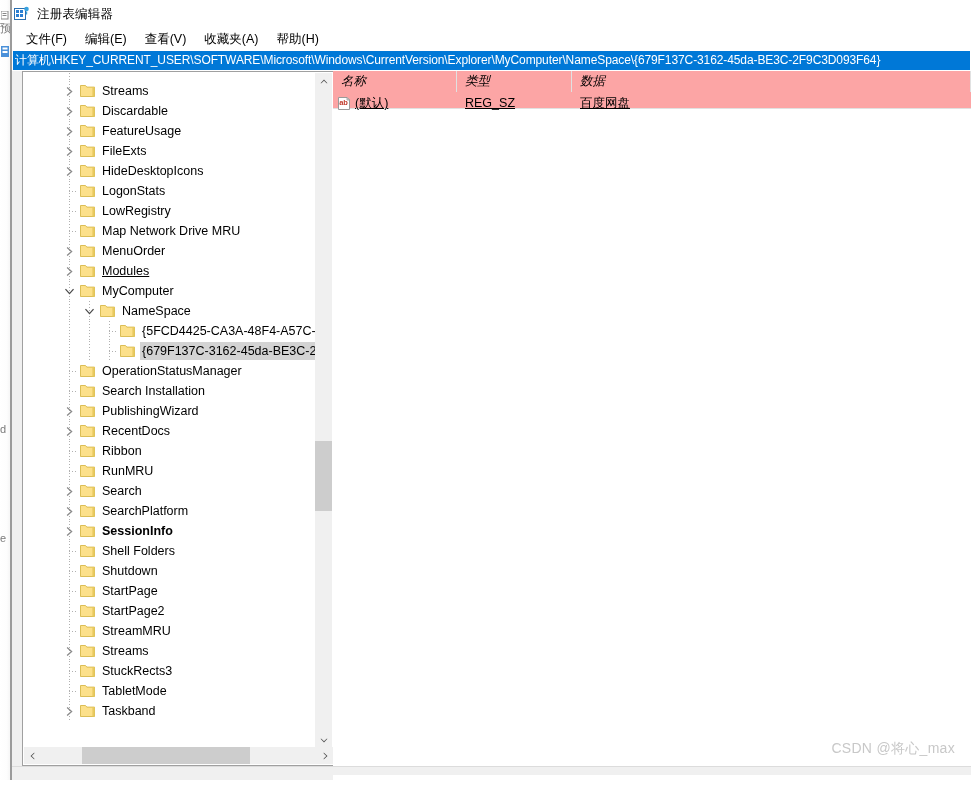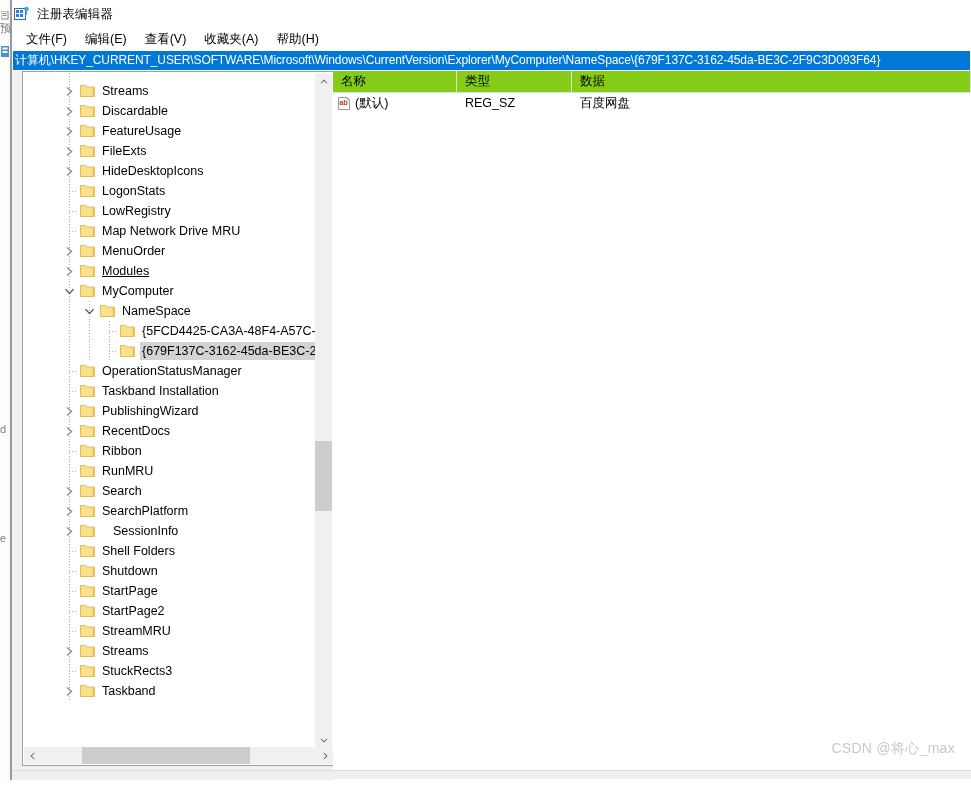--- a/index.html
+++ b/index.html
@@ -29,21 +29,21 @@
   }
   .bg-tiny-icon {
     position: absolute; left: 1px; width: 8px; height: 9px;
   }
 
   
   #regwin {
     position: absolute; left: 12px; top: 0; width: 959px; height: 780px;
     background: #f0f0f0;
     border-right: 1px solid #9d9d9d;
-    border-bottom: 1px solid #8b5cf6;
+    border-bottom: 5px solid #8b5cf6;
   }
 
   
   #titlebar {
     position: absolute; left: 0; top: 0; width: 959px; height: 28px;
     background: #ffffff;
     display: flex; align-items: center;
   }
   #app-icon {
     width: 16px; height: 16px; margin-left: 2px; margin-right: 7px;
@@ -157,35 +157,35 @@
   #tree-hsb-thumb {
     position: absolute; top: 0; height: 17px; background: #cdcdcd;
   }
 
   
   #listpane {
     position: absolute; left: 321px; top: 0; width: 638px; height: 709px;
     background: #ffffff;
   }
   #list-header {
-    position: absolute; left: 0; top: 0; width: 638px; height: 22px;
-    background: #84cc16; border-bottom: 1px solid #e1e1e1;
+    position: absolute; left: 0; top: 0; width: 638px; height: 38px;
+    background: #fca5a5; border-bottom: 1px solid #e1e1e1; font-style: italic;
   }
   .colhdr {
     position: absolute; top: 0; height: 21px; line-height: 21px;
     font-size: 12.5px; color: #000000; padding-left: 8px;
     border-right: 1px solid #e1e1e1; overflow: hidden;
     white-space: nowrap;
   }
   #list-rows { position: absolute; left: 0; top: 22px; width: 638px; }
   .lrow {
     position: relative; height: 21px; line-height: 21px;
     white-space: nowrap; font-size: 12.5px; color: #000000;
   }
-  .lcell { position: absolute; top: 0; height: 21px; overflow: hidden; }
+  .lcell { position: absolute; top: 0; height: 21px; overflow: hidden; text-decoration: underline; }
   #val-icon {
     position: absolute; left: 4px; top: 3px; width: 15px; height: 15px;
   }
 
   
   #watermark {
     position: absolute; right: 16px; bottom: 22px;
     font-size: 14px; color: #c8c8c8; white-space: nowrap;
     letter-spacing: .3px;
   }
@@ -441,21 +441,21 @@
                 </svg></div>
               <span class="tlabel" style="left: 77px;">OperationStatusManager</span>
             </div>
             <div class="trow">
               <div class="dotline" style="left: 46px;"></div>
               <div class="dotstub" style="left: 46px;"></div>
               <div class="folder" style="left: 57px; top: 3px;"><svg width="16" height="14" viewBox="0 0 16 14">
                   <path d="M0.5 1.5 h5 l1.4 1.6 h7.6 v9.4 h-14 Z" fill="#fce08a" stroke="#d7b84a" stroke-width="0.9"></path>
                   <rect x="12.4" y="3.1" width="2.1" height="9.4" fill="#e8c95f"></rect>
                 </svg></div>
-              <span class="tlabel" style="left: 77px;">Taskband Installation</span>
+              <span class="tlabel" style="left: 77px;">Search Installation</span>
             </div>
             <div class="trow">
               <div class="dotline" style="left: 46px;"></div>
               <div class="chev" style="left: 38px;">
                 <svg width="9" height="9" viewBox="0 0 9 9">
                   <path d="M2.6 0.9 L6.6 4.5 L2.6 8.1" stroke="#8a8a8a" fill="none" stroke-width="1.3" stroke-linecap="square"></path>
                 </svg>
               </div>
               <div class="folder" style="left: 57px; top: 3px;"><svg width="16" height="14" viewBox="0 0 16 14">
                   <path d="M0.5 1.5 h5 l1.4 1.6 h7.6 v9.4 h-14 Z" fill="#fce08a" stroke="#d7b84a" stroke-width="0.9"></path>
@@ -524,21 +524,21 @@
               <div class="dotline" style="left: 46px;"></div>
               <div class="chev" style="left: 38px;">
                 <svg width="9" height="9" viewBox="0 0 9 9">
                   <path d="M2.6 0.9 L6.6 4.5 L2.6 8.1" stroke="#8a8a8a" fill="none" stroke-width="1.3" stroke-linecap="square"></path>
                 </svg>
               </div>
               <div class="folder" style="left: 57px; top: 3px;"><svg width="16" height="14" viewBox="0 0 16 14">
                   <path d="M0.5 1.5 h5 l1.4 1.6 h7.6 v9.4 h-14 Z" fill="#fce08a" stroke="#d7b84a" stroke-width="0.9"></path>
                   <rect x="12.4" y="3.1" width="2.1" height="9.4" fill="#e8c95f"></rect>
                 </svg></div>
-              <span class="tlabel" style="left: 88px;">SessionInfo</span>
+              <span class="tlabel" style="left: 77px; font-weight: bold;">SessionInfo</span>
             </div>
             <div class="trow">
               <div class="dotline" style="left: 46px;"></div>
               <div class="dotstub" style="left: 46px;"></div>
               <div class="folder" style="left: 57px; top: 3px;"><svg width="16" height="14" viewBox="0 0 16 14">
                   <path d="M0.5 1.5 h5 l1.4 1.6 h7.6 v9.4 h-14 Z" fill="#fce08a" stroke="#d7b84a" stroke-width="0.9"></path>
                   <rect x="12.4" y="3.1" width="2.1" height="9.4" fill="#e8c95f"></rect>
                 </svg></div>
               <span class="tlabel" style="left: 77px;">Shell Folders</span>
             </div>
@@ -592,20 +592,29 @@
               <span class="tlabel" style="left: 77px;">Streams</span>
             </div>
             <div class="trow">
               <div class="dotline" style="left: 46px;"></div>
               <div class="dotstub" style="left: 46px;"></div>
               <div class="folder" style="left: 57px; top: 3px;"><svg width="16" height="14" viewBox="0 0 16 14">
                   <path d="M0.5 1.5 h5 l1.4 1.6 h7.6 v9.4 h-14 Z" fill="#fce08a" stroke="#d7b84a" stroke-width="0.9"></path>
                   <rect x="12.4" y="3.1" width="2.1" height="9.4" fill="#e8c95f"></rect>
                 </svg></div>
               <span class="tlabel" style="left: 77px;">StuckRects3</span>
+            </div>
+            <div class="trow">
+              <div class="dotline" style="left: 46px;"></div>
+              <div class="dotstub" style="left: 46px;"></div>
+              <div class="folder" style="left: 57px; top: 3px;"><svg width="16" height="14" viewBox="0 0 16 14">
+                  <path d="M0.5 1.5 h5 l1.4 1.6 h7.6 v9.4 h-14 Z" fill="#fce08a" stroke="#d7b84a" stroke-width="0.9"></path>
+                  <rect x="12.4" y="3.1" width="2.1" height="9.4" fill="#e8c95f"></rect>
+                </svg></div>
+              <span class="tlabel" style="left: 77px;">TabletMode</span>
             </div>
             <div class="trow">
               <div class="dotline" style="left: 46px;"></div>
               <div class="chev" style="left: 38px;">
                 <svg width="9" height="9" viewBox="0 0 9 9">
                   <path d="M2.6 0.9 L6.6 4.5 L2.6 8.1" stroke="#8a8a8a" fill="none" stroke-width="1.3" stroke-linecap="square"></path>
                 </svg>
               </div>
               <div class="folder" style="left: 57px; top: 3px;"><svg width="16" height="14" viewBox="0 0 16 14">
                   <path d="M0.5 1.5 h5 l1.4 1.6 h7.6 v9.4 h-14 Z" fill="#fce08a" stroke="#d7b84a" stroke-width="0.9"></path>

